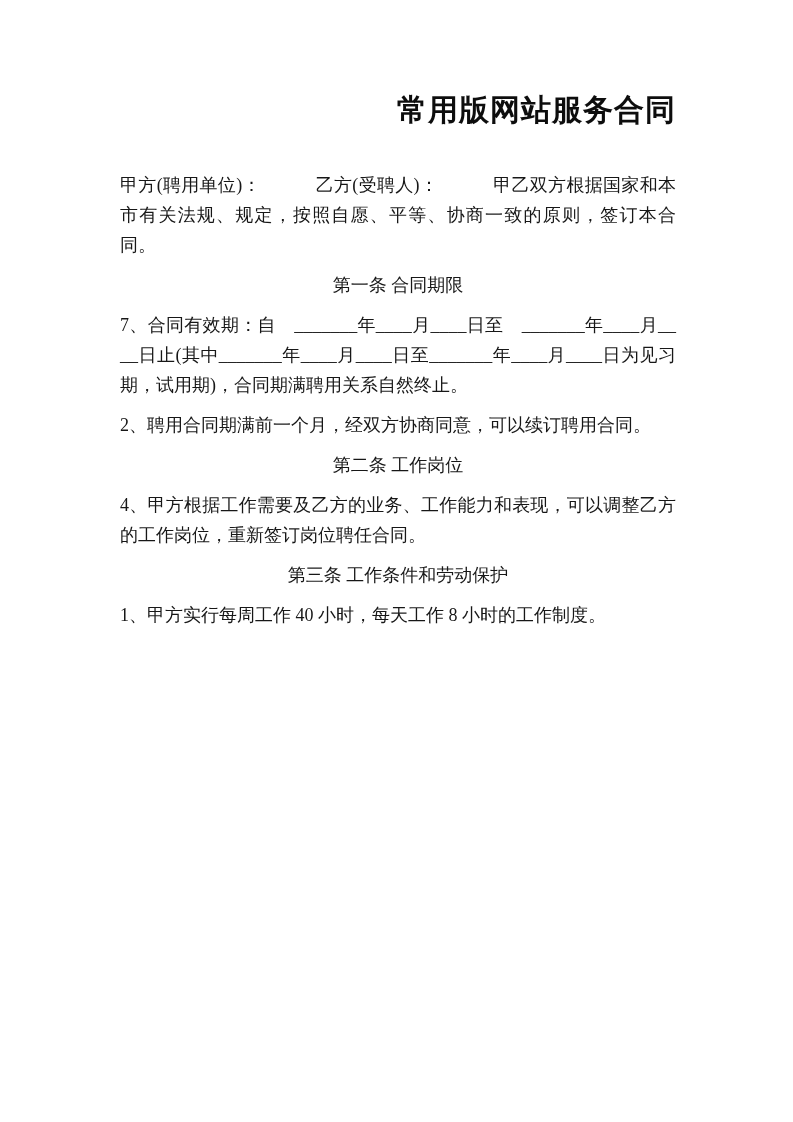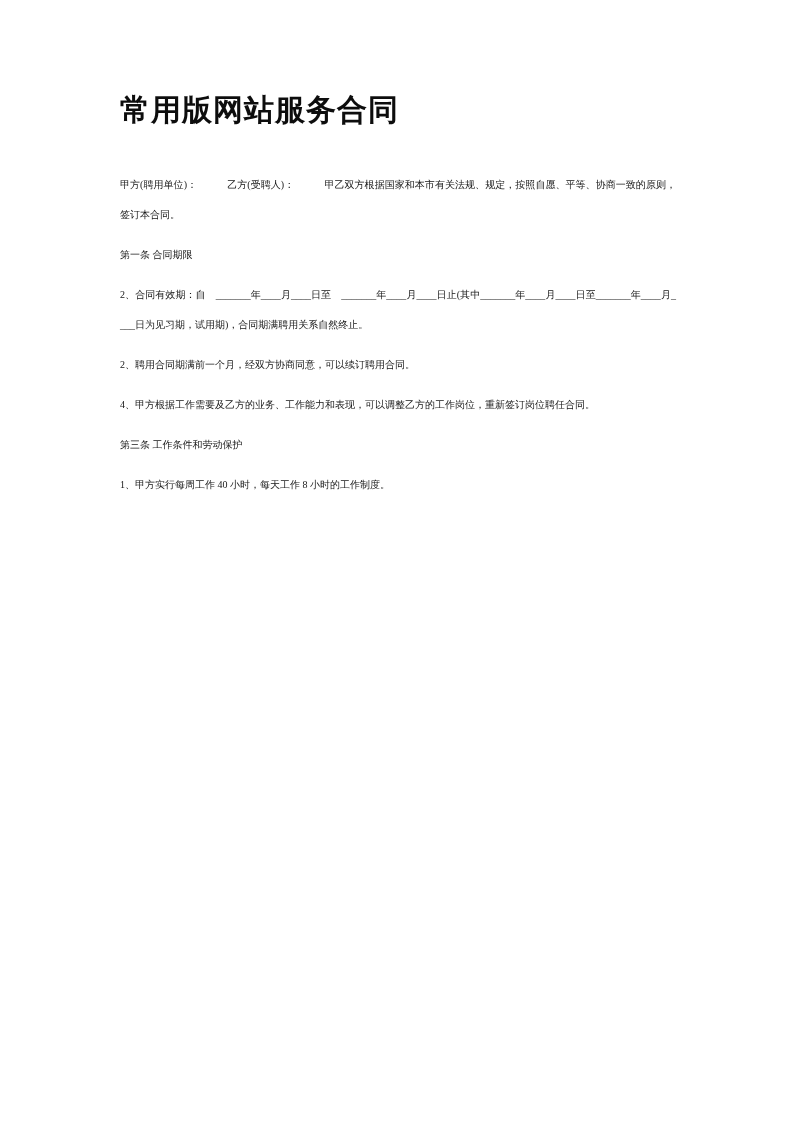--- a/index.html
+++ b/index.html
@@ -18,49 +18,50 @@
   }
   .content {
     position: absolute;
     left: 120px;
     top: 88px;
     width: 556px;
   }
   .doc-title {
     font-size: 30px;
     font-weight: bold;
-    text-align: left;
+    text-align: right;
     line-height: 44px;
     margin: 0 0 38px 0;
     letter-spacing: 1px;
     color: #0d0d0d;
     white-space: nowrap;
   }
   .para {
-    font-size: 10px;
+    font-size: 18px;
     line-height: 30px;
     margin: 0 0 10px 0;
     text-align: justify;
     text-justify: inter-ideograph;
     word-break: break-all;
     color: #171717;
   }
   .para.heading {
-    text-align: left;
+    text-align: center;
   }
 </style>
 </head>
 <body>
 
 <div class="page">
   <div class="content">
     <h1 class="doc-title">常用版网站服务合同</h1>
     <div id="doc-body">
         <p class="para body">甲方(聘用单位)：　　　乙方(受聘人)：　　　甲乙双方根据国家和本市有关法规、规定，按照自愿、平等、协商一致的原则，签订本合同。</p>
         <p class="para heading">第一条 合同期限</p>
-        <p class="para body">2、合同有效期：自　_______年____月____日至　_______年____月____日止(其中_______年____月____日至_______年____月____日为见习期，试用期)，合同期满聘用关系自然终止。</p>
+        <p class="para body">7、合同有效期：自　_______年____月____日至　_______年____月____日止(其中_______年____月____日至_______年____月____日为见习期，试用期)，合同期满聘用关系自然终止。</p>
         <p class="para body">2、聘用合同期满前一个月，经双方协商同意，可以续订聘用合同。</p>
+        <p class="para heading">第二条 工作岗位</p>
         <p class="para body">4、甲方根据工作需要及乙方的业务、工作能力和表现，可以调整乙方的工作岗位，重新签订岗位聘任合同。</p>
         <p class="para heading">第三条 工作条件和劳动保护</p>
         <p class="para body">1、甲方实行每周工作 40 小时，每天工作 8 小时的工作制度。</p>
       </div>
   </div>
 </div>
 
 </body></html>

